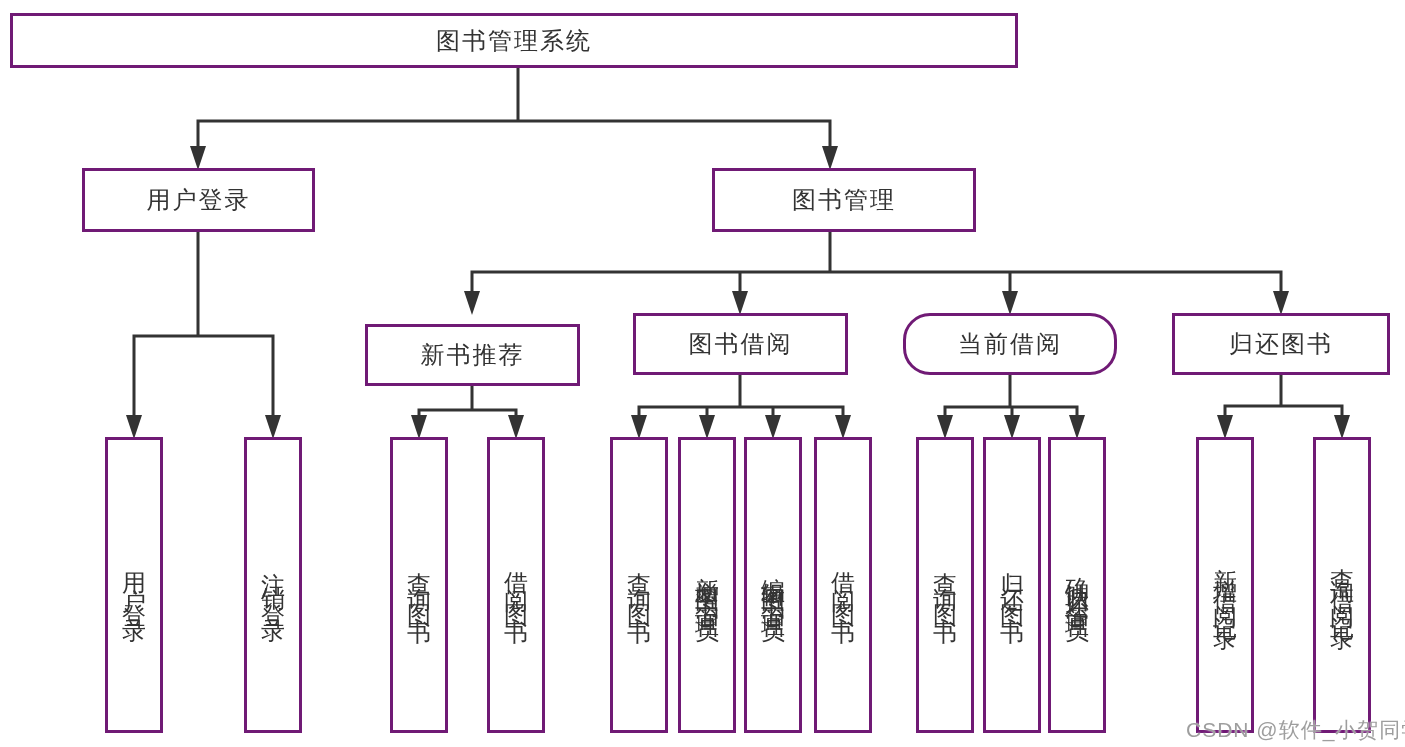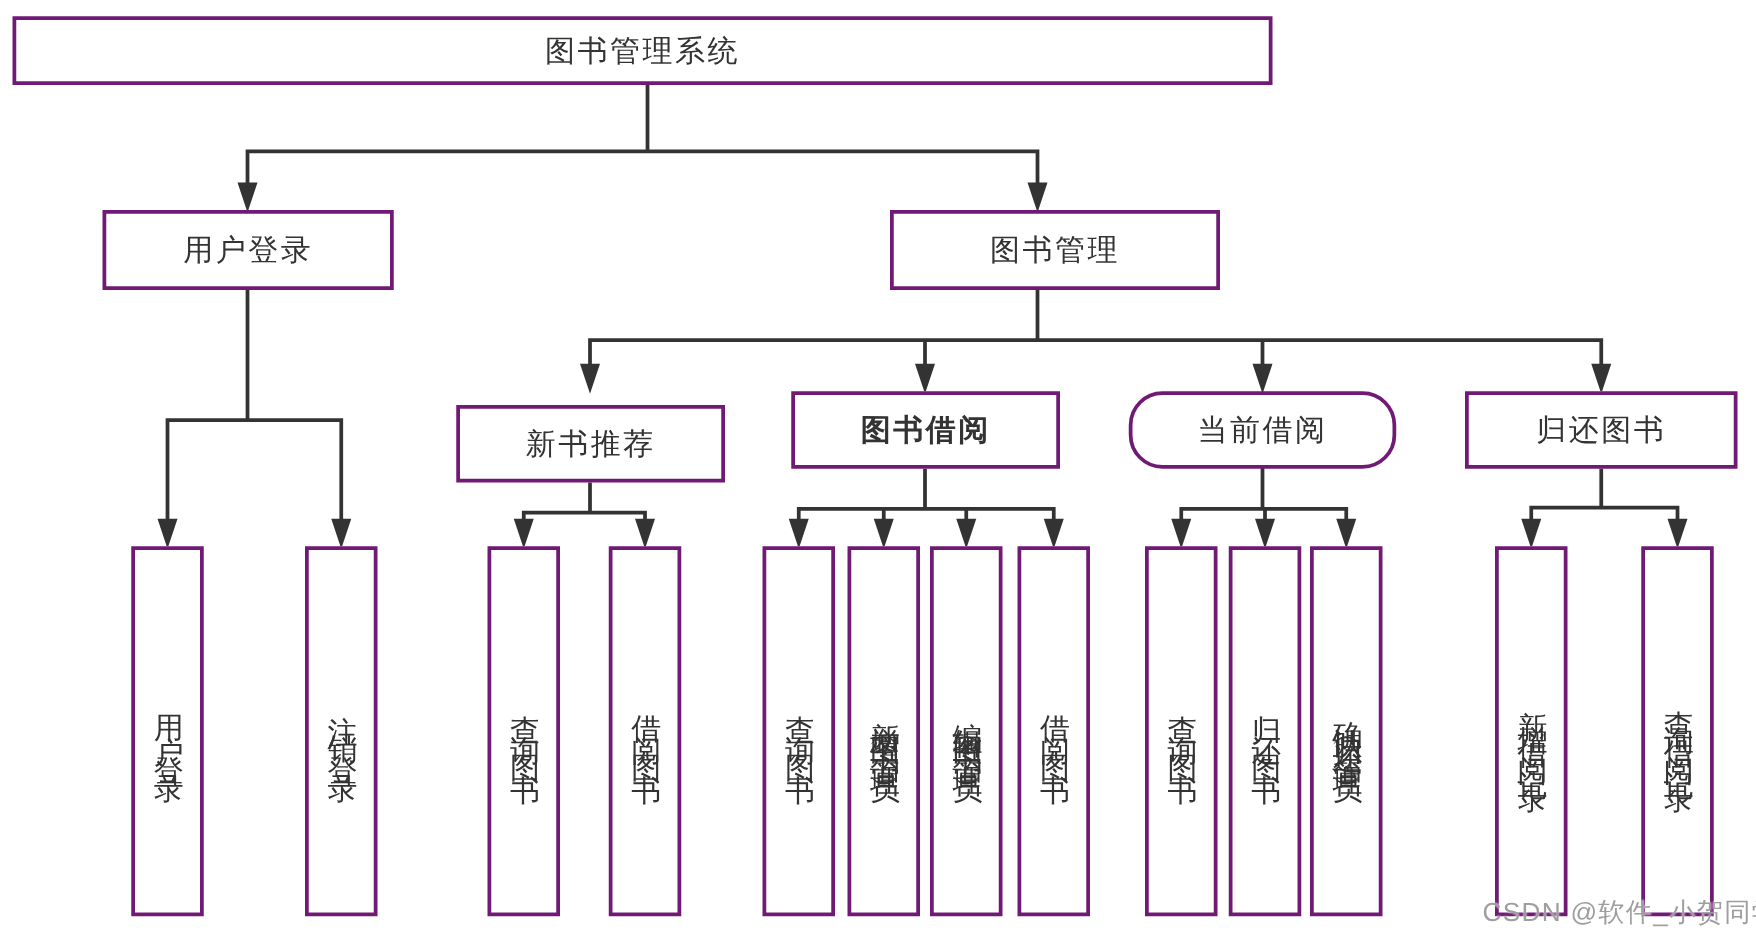--- a/index.html
+++ b/index.html
@@ -105,21 +105,21 @@
       <polygon points="1334,415 1350,415 1342,439"></polygon>
     </g>
   </svg>
 
   <div class="box hbox" style="left:10px; top:13px; width:1008px; height:55px;">图书管理系统</div>
 
   <div class="box hbox" style="left:82px; top:168px; width:233px; height:64px;">用户登录</div>
   <div class="box hbox" style="left:712px; top:168px; width:264px; height:64px;">图书管理</div>
 
   <div class="box hbox" style="left:365px; top:313px; width:215px; height:62px;margin-top:11px;">新书推荐</div>
-  <div class="box hbox" style="left:633px; top:313px; width:215px; height:62px;font-weight:bold;">图书借阅</div>
+  <div class="box hbox" style="left:633px; top:313px; width:215px; height:62px;">图书借阅</div>
   <div class="box hbox" style="left:903px; top:313px; width:214px; height:62px;border-radius:27px;">当前借阅</div>
   <div class="box hbox" style="left:1172px; top:313px; width:218px; height:62px;">归还图书</div>
 
   <div class="box vbox" style="left:105px; top:437px; width:58px; height:296px;">
     <span class="vtext-loose">用户登录</span>
   </div>
   <div class="box vbox" style="left:244px; top:437px; width:58px; height:296px;">
     <span class="vtext-loose">注销登录</span>
   </div>
 

